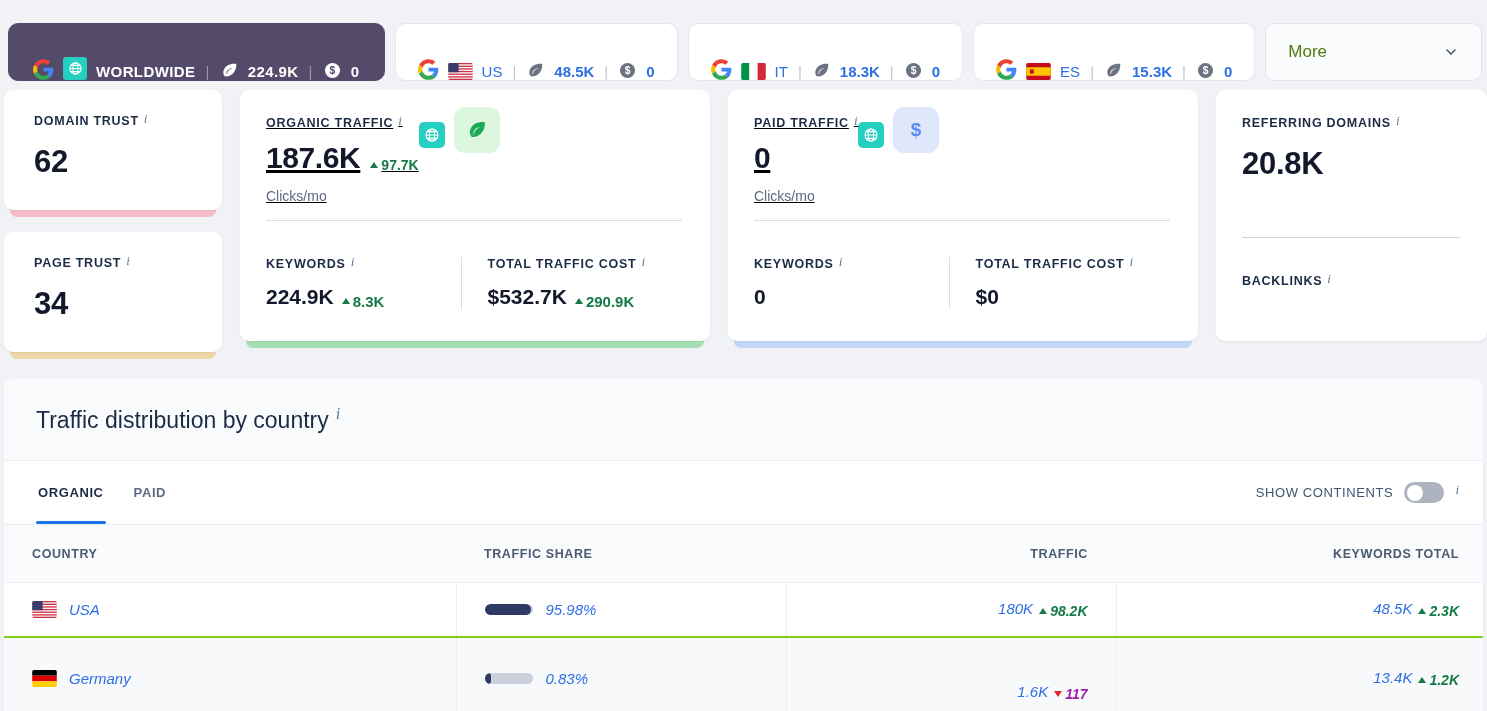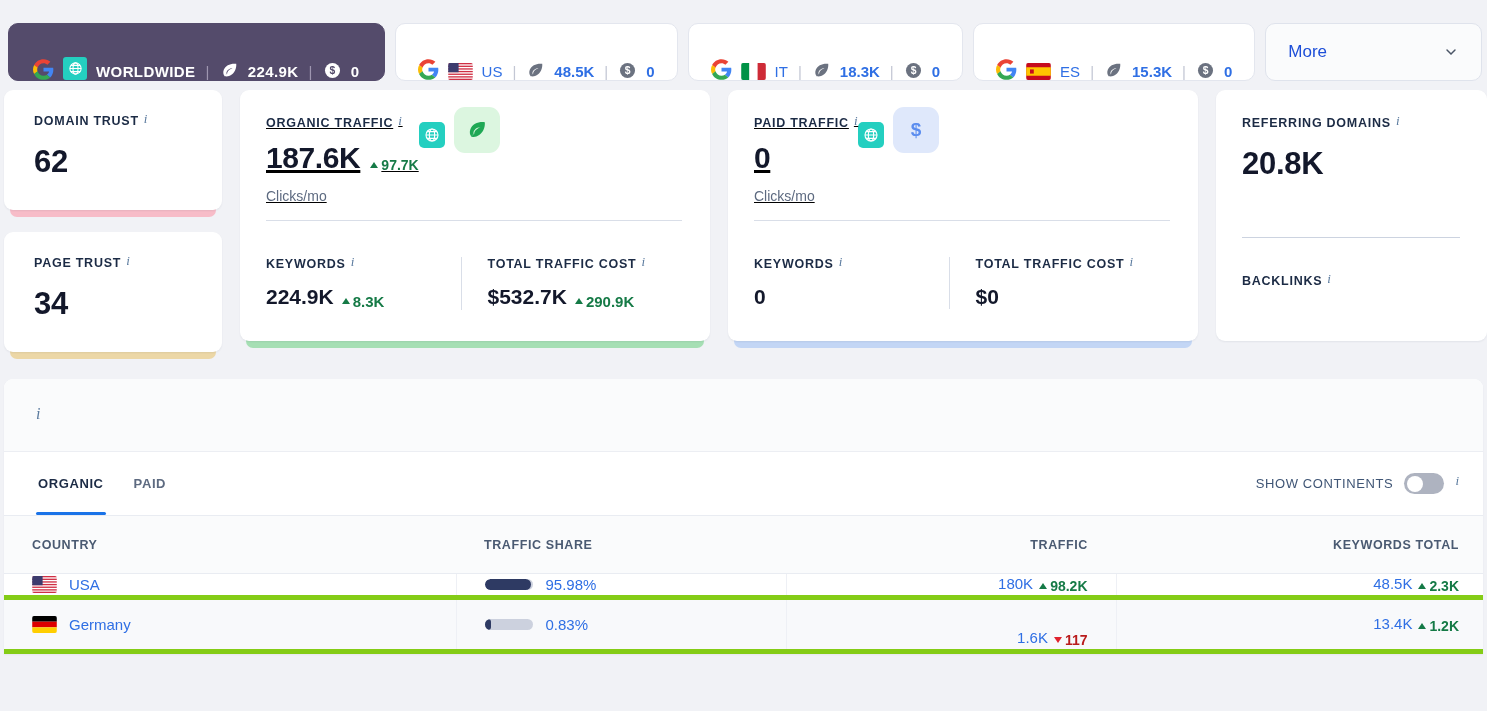--- a/index.html
+++ b/index.html
@@ -74,21 +74,21 @@
     height: 58px;
     margin-right: 5px;
     border-radius: 10px;
     background: #fafbfc;
     border: 1px solid #dfe3ec;
     display: flex;
     align-items: center;
     justify-content: space-between;
     padding: 0 22px;
     font-size: 17px;
-    color: #1d4ed8;
+    color: #4d7c0f;
   }
   .chev { width: 16px; height: 16px; }
 
   
   .cards {
     display: flex;
     align-items: flex-start;
     gap: 18px;
     padding: 0 0 0 4px;
     height: 265px;
@@ -168,21 +168,21 @@
   .mainval {
     display: flex; align-items: baseline; gap: 10px;
     margin-top: 9px;
   }
   .mainval .v {
     font-size: 30px; font-weight: bold; color: #13182b;
     letter-spacing: -.4px;
   }
   .delta { font-size: 14px; font-weight: bold; display: inline-flex; align-items: center; gap: 3px; }
   .delta.up { color: #157a46; }
-  .delta.down { color: #b91c1c; margin-top: 31px; }
+  .delta.down { color: #a21caf; margin-top: 31px; }
   .tri-up { width: 0; height: 0; border-left: 4.5px solid transparent; border-right: 4.5px solid transparent; border-bottom: 6px solid #157a46; display: inline-block; }
   .tri-down { width: 0; height: 0; border-left: 4.5px solid transparent; border-right: 4.5px solid transparent; border-top: 6px solid #e0232e; display: inline-block; }
 
   .sub {
     font-size: 14px; color: #5d6a80; margin-top: 13px;
   }
 
   .hr {
     height: 1px; background: #d9dee8;
     margin: 16px 0 0 0;
@@ -269,25 +269,26 @@
     border-bottom: 1px solid #e9ecf2;
     text-align: right;
   }
   thead th.left { text-align: left; padding-left: 28px; }
   th.c-country { width: 452px; }
   th.c-share   { width: 330px; }
   th.c-traffic { width: 330px; padding-right: 28px; }
   th.c-kw      { padding-right: 24px; }
 
   tbody td {
-    padding: 1px 0;
+    padding: 17px 0;
     font-size: 15px;
     text-align: right;
-    border-bottom: 5px solid #84cc16;
+    border-bottom: 2px solid #84cc16;
     border-left: 1px solid #eef0f5;
+    font-style: italic;
   }
   tbody td:first-child { border-left: none; }
   tbody tr.alt td { background: #f8f9fb; }
   td.country {
     text-align: left; padding-left: 28px;
     color: #2f6fe4;
   }
   .country-inner { display: flex; align-items: center; gap: 12px; }
   td.share { padding-left: 28px; text-align: left; }
   .share-inner { display: flex; align-items: center; gap: 13px; }
@@ -585,20 +586,21 @@
           <span>BACKLINKS</span>
           <span class="info">i</span>
         </div>
       </div>
     </div>
   </div>
 </div>
 
 <div class="panel">
   <div class="panel-title">
+    <span>Traffic distribution by country</span>
     <span class="info">i</span>
   </div>
 
   <div class="tabs-row">
     <div class="tabs">
       <div class="tab active">ORGANIC</div>
       <div class="tab">PAID</div>
     </div>
     <div class="toggle-area">
       <span class="toggle-label">SHOW CONTINENTS</span>

